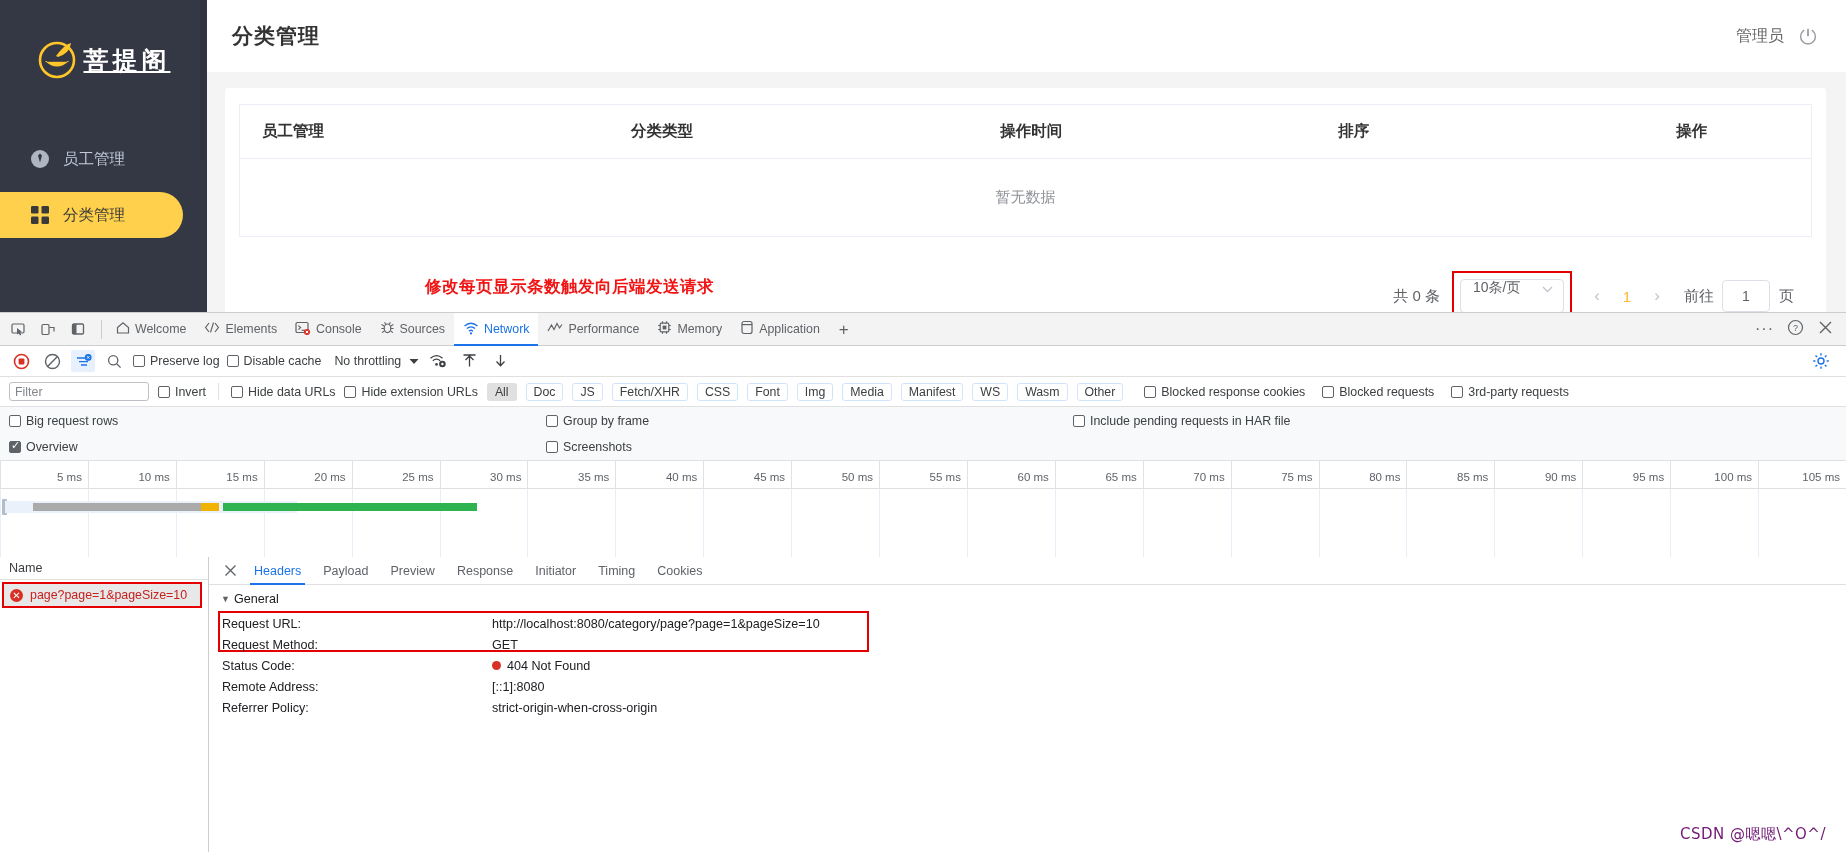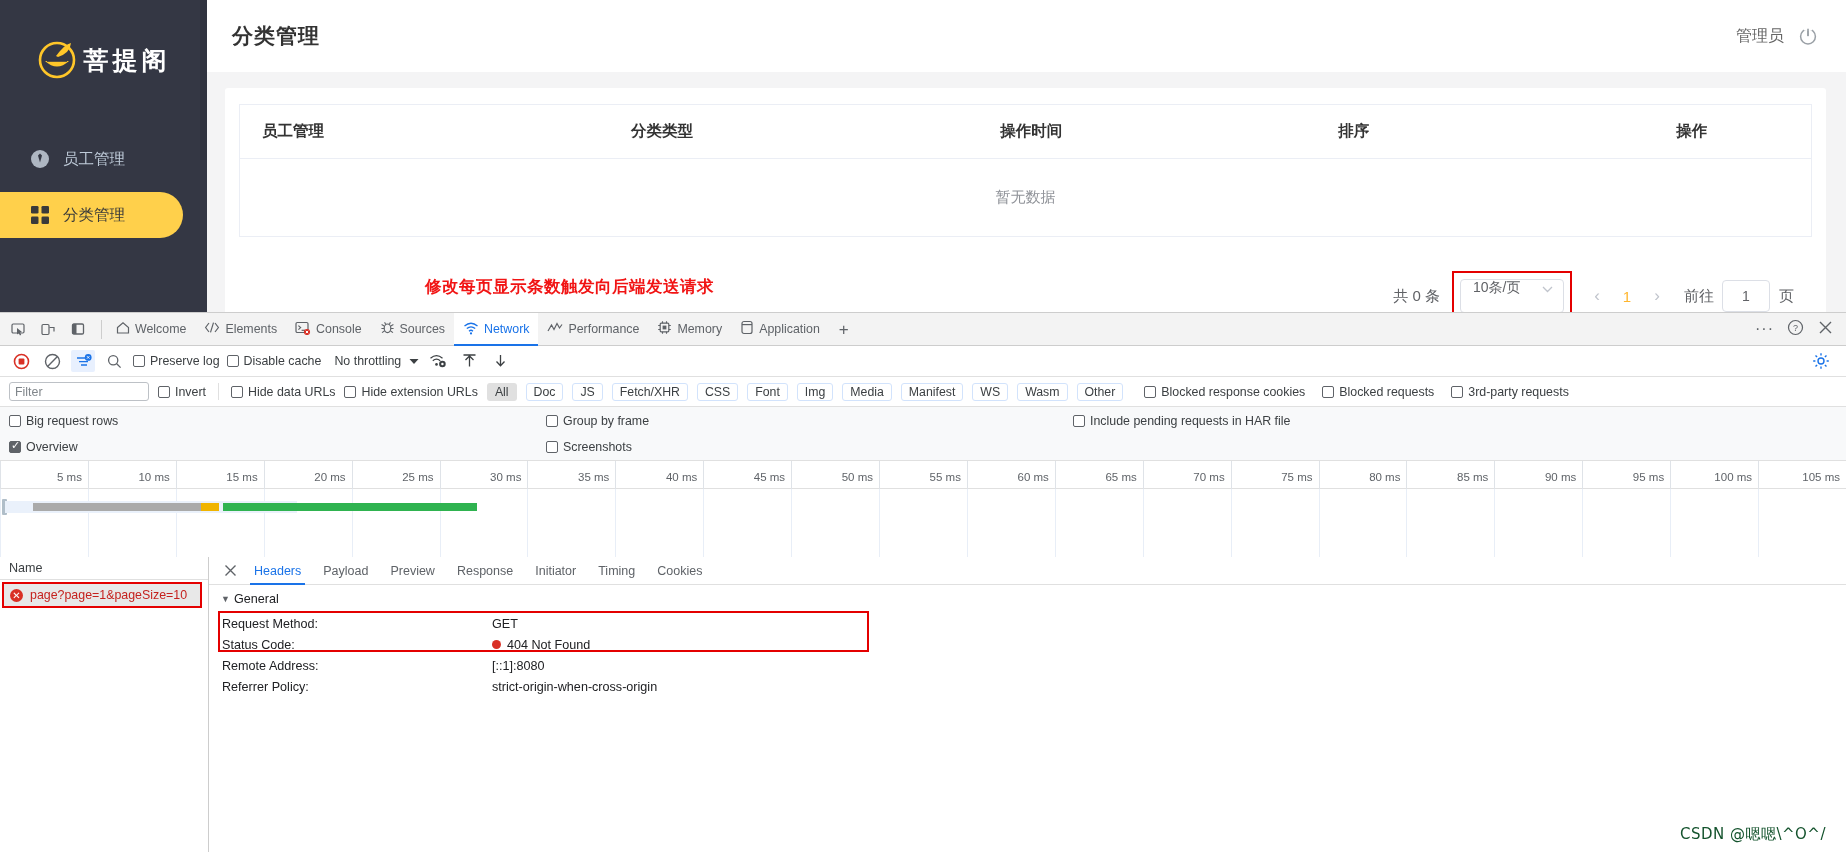--- a/index.html
+++ b/index.html
@@ -11,21 +11,21 @@
     background:#ffffff; overflow:hidden; position:relative;
     -webkit-font-smoothing:antialiased;
   }
 
   
   #app-region { position:absolute; left:0; top:0; width:1846px; height:312px; background:#f4f4f5; overflow:hidden; }
 
   .sidebar { position:absolute; left:0; top:0; width:207px; height:312px; background:#343744; }
   .logo-wrap { display:flex; align-items:center; justify-content:center; gap:7px; padding-top:40px; }
   .logo-mark { width:40px; height:40px; position:relative; flex:none; }
-  .logo-text { color:#ffffff; font-size:25px; font-weight:700; letter-spacing:4px; font-family:"DejaVu Sans","Liberation Sans",sans-serif; }
+  .logo-text { color:#ffffff; font-size:25px; font-weight:700; letter-spacing:4px; font-family:"DejaVu Sans","Liberation Sans",sans-serif;text-decoration:underline; }
 
   .menu { margin-top:56px; }
   .menu-item {
     display:flex; align-items:center; gap:13px;
     height:46px; margin:0 0 10px 0; padding-left:30px;
     color:#bfcbd9; font-size:15.5px; cursor:pointer;
   }
   .menu-item.active {
     background:#ffd04b; color:#3a3a3a; font-weight:400;
     margin-right:24px; border-radius:0 24px 24px 0;
@@ -165,21 +165,21 @@
   .det-tab.active::after { content:""; position:absolute; left:7px; right:7px; bottom:0; height:2px; background:#1a73e8; }
   .det-section { padding:7px 0 0 12px; font-size:12.6px; color:#202124; display:flex; align-items:center; gap:4px; cursor:pointer; }
   .tri { font-size:9px; color:#5f6368; }
   .gen-box { position:absolute; left:9px; top:54px; width:651px; border:2px solid #e40000; height:41px; }
   .kvlist { position:absolute; left:13px; top:56px; right:0; }
   .kv { display:flex; height:21px; align-items:center; font-size:12.6px; color:#202124; }
   .kv .k { width:270px; color:#202124; }
   .kv .v { color:#202124; display:flex; align-items:center; gap:6px; }
   .dot-red { width:9px; height:9px; border-radius:50%; background:#d93025; display:inline-block; flex:none; }
   .watermark {
-    position:absolute; right:20px; bottom:8px; color:#14532d; font-size:15px;
+    position:absolute; right:20px; bottom:8px; color:#701a75; font-size:15px;
     font-family:"DejaVu Sans","Liberation Sans",sans-serif; letter-spacing:.5px;
   }
 </style>
 </head>
 <body>
 
 <div id="app-region">
 
   <div class="sidebar">
     <div class="logo-wrap">
@@ -616,20 +616,24 @@
 
       <div class="det-section">
         <span class="tri">▼</span>
         <span>General</span>
       </div>
 
       <div class="gen-box"></div>
 
       <div class="kvlist">
         <div class="kv">
+          <span class="k">Request URL:</span>
+          <span class="v">http://localhost:8080/category/page?page=1&amp;pageSize=10</span>
+        </div>
+        <div class="kv">
           <span class="k">Request Method:</span>
           <span class="v">GET</span>
         </div>
         <div class="kv">
           <span class="k">Status Code:</span>
           <span class="v">
             <span class="dot-red"></span>
             <span>404 Not Found</span>
           </span>
         </div>

